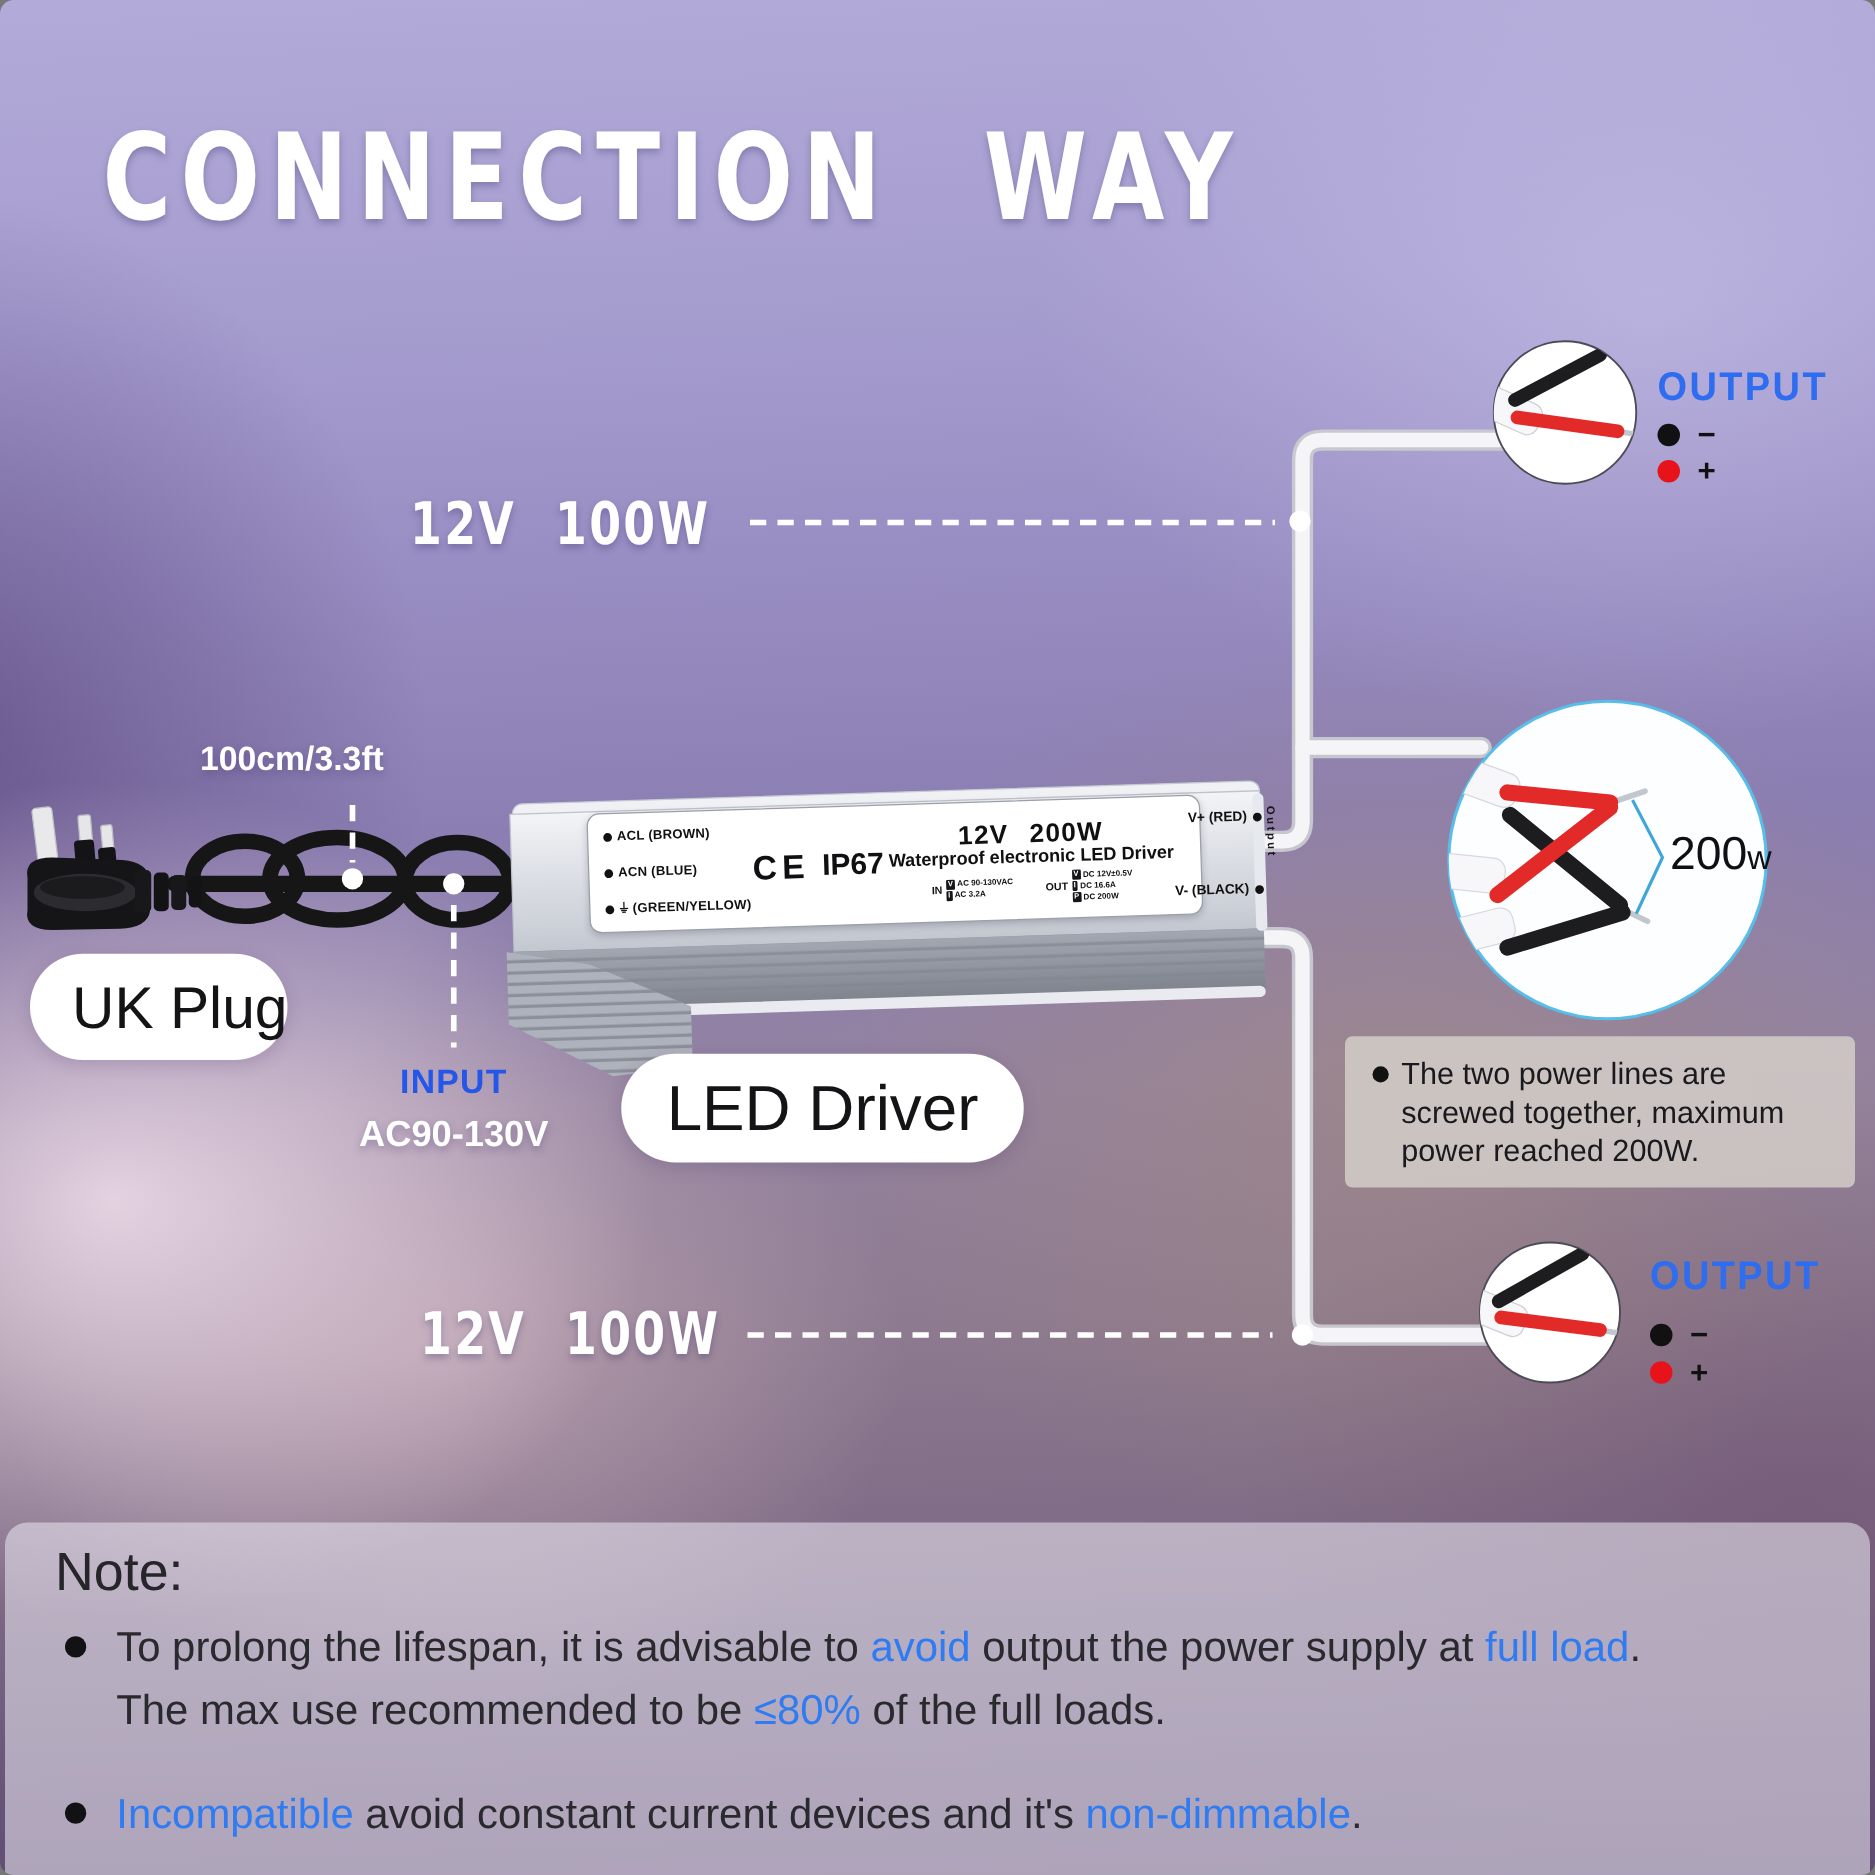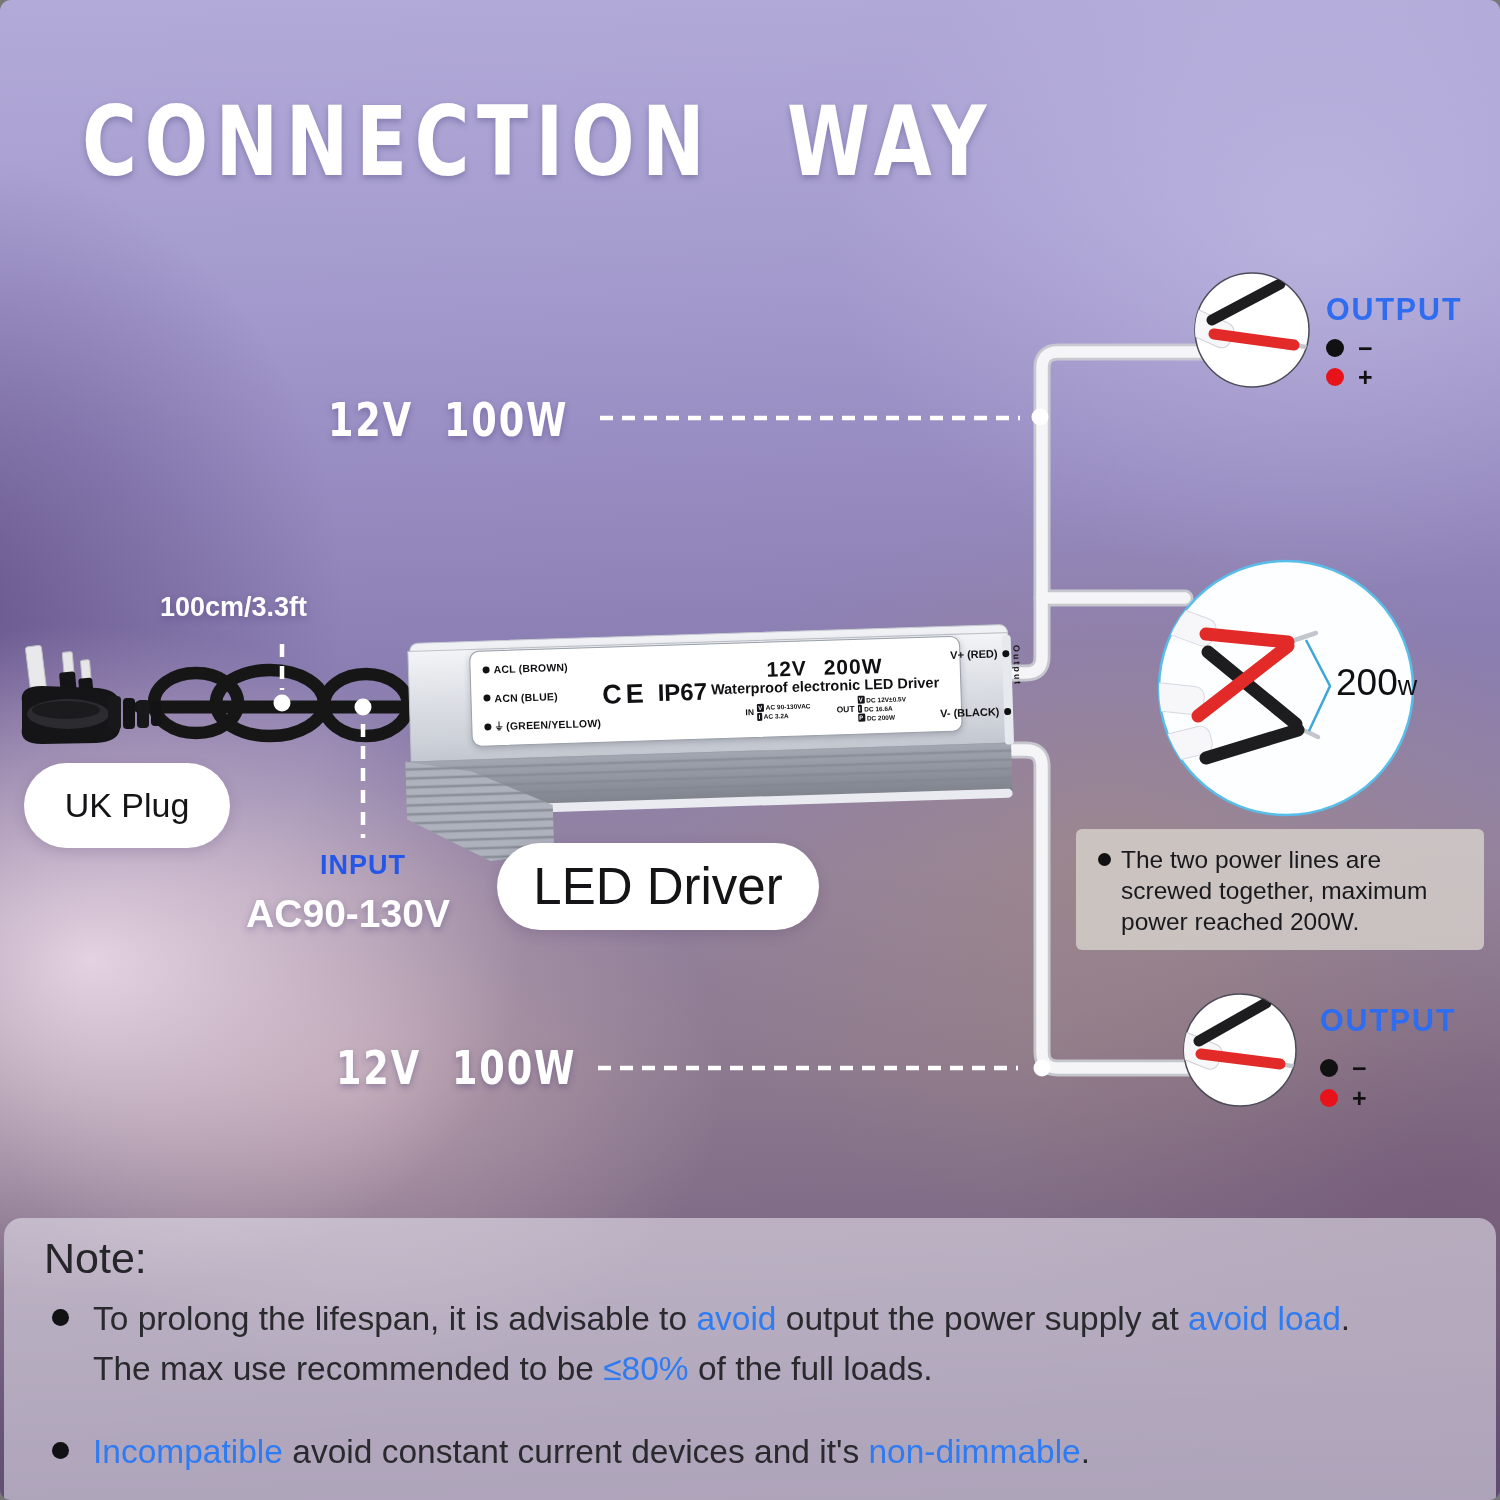--- a/index.html
+++ b/index.html
@@ -204,26 +204,26 @@
     </g>
   </svg>
 
   <div class="abs techno title white-shadow">CONNECTION WAY</div>
 
   <div class="abs techno ladder-label white-shadow" style="left:328px;top:392px">12V 100W</div>
   <div class="abs techno ladder-label white-shadow" style="left:336px;top:1040px">12V 100W</div>
 
   <div class="abs white-shadow" style="left:160px;top:592px;font-size:27px;font-weight:700;color:#fff">100cm/3.3ft</div>
 
-  <div class="abs pill" style="left:24px;top:763px;width:206px;height:85px;font-size:34px;">
+  <div class="abs pill" style="left:24px;top:763px;width:206px;height:85px;font-size:47px;justify-content:flex-end;">
     <span>UK Plug</span>
   </div>
 
   <div class="abs" style="left:280px;top:850px;width:166px;text-align:center;font-size:27px;font-weight:800;color:#2457e8;letter-spacing:1px">INPUT</div>
-  <div class="abs white-shadow" style="left:235px;top:892px;width:226px;text-align:center;font-size:39px;font-weight:600;color:#fff">AC90-130V</div>
+  <div class="abs white-shadow" style="left:250px;top:892px;width:226px;text-align:center;font-size:29px;font-weight:600;color:#fff">AC90-130V</div>
 
   <div class="abs pill" style="left:497px;top:843px;width:322px;height:87px;font-size:51px;">
     <span>LED Driver</span>
   </div>
 
   <div class="dev-label abs">
     <div class="term-col">
       <div class="term">
           <span class="tdot"></span>
           <span>ACL (BROWN)</span>
@@ -316,19 +316,19 @@
   </div>
   <div class="abs legend-row" style="left:1320px;top:1085px">
     <span class="legend-dot" style="background:#e8121a"></span>
     <span class="legend-sign">+</span>
   </div>
 
   <div class="abs note-panel"></div>
   <div class="abs note-title">Note:</div>
   <div class="abs note-item" style="top:1294px;width:1420px">
     <span class="ndot"></span>
-    <div><span>To prolong the lifespan, it is advisable to </span><span class="blue">avoid</span><span> output the power supply at </span><span class="blue">avoid load</span><span>.</span><br><span>The max use recommended to be </span><span class="blue">≤80%</span><span> of the full loads.</span></div>
+    <div><span>To prolong the lifespan, it is advisable to </span><span class="blue">avoid</span><span> output the power supply at </span><span class="blue">full load</span><span>.</span><br><span>The max use recommended to be </span><span class="blue">≤80%</span><span> of the full loads.</span></div>
   </div>
   <div class="abs note-item" style="top:1427px;width:1420px">
     <span class="ndot"></span>
     <div><span class="blue">Incompatible</span><span> avoid constant current devices and it's </span><span class="blue">non-dimmable</span><span>.</span></div>
   </div>
 </div>
 
 </body></html>

